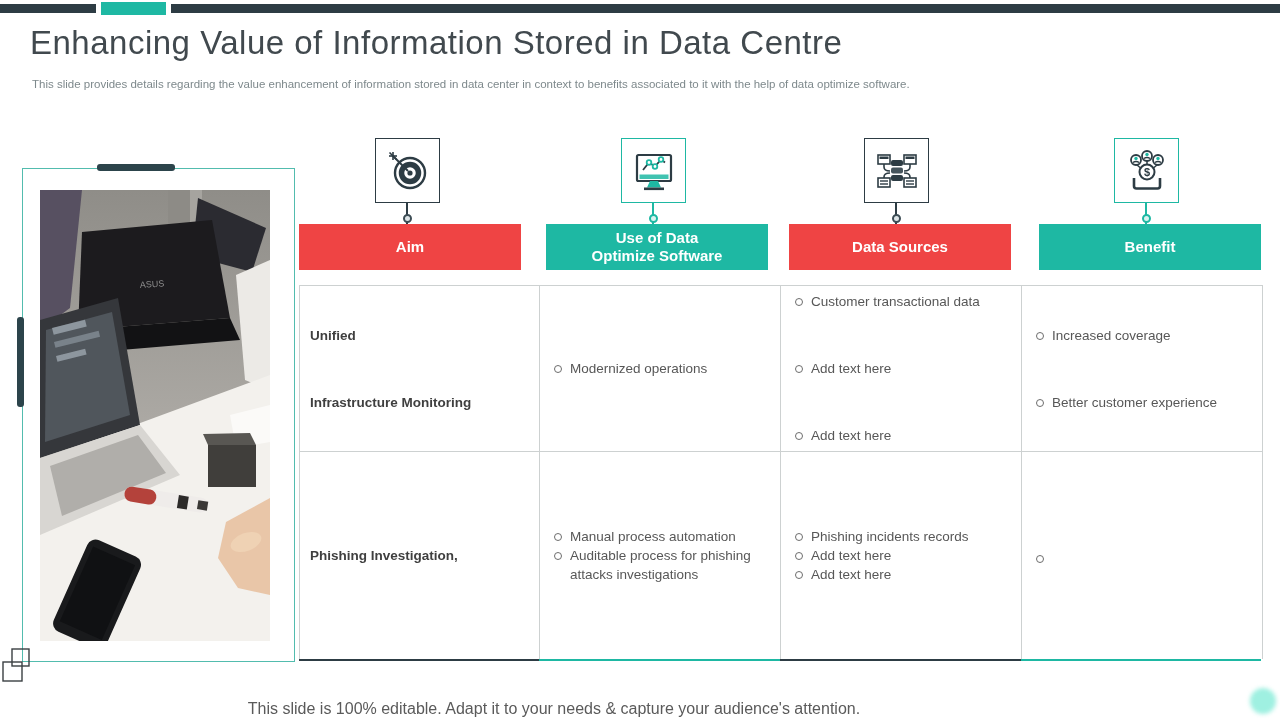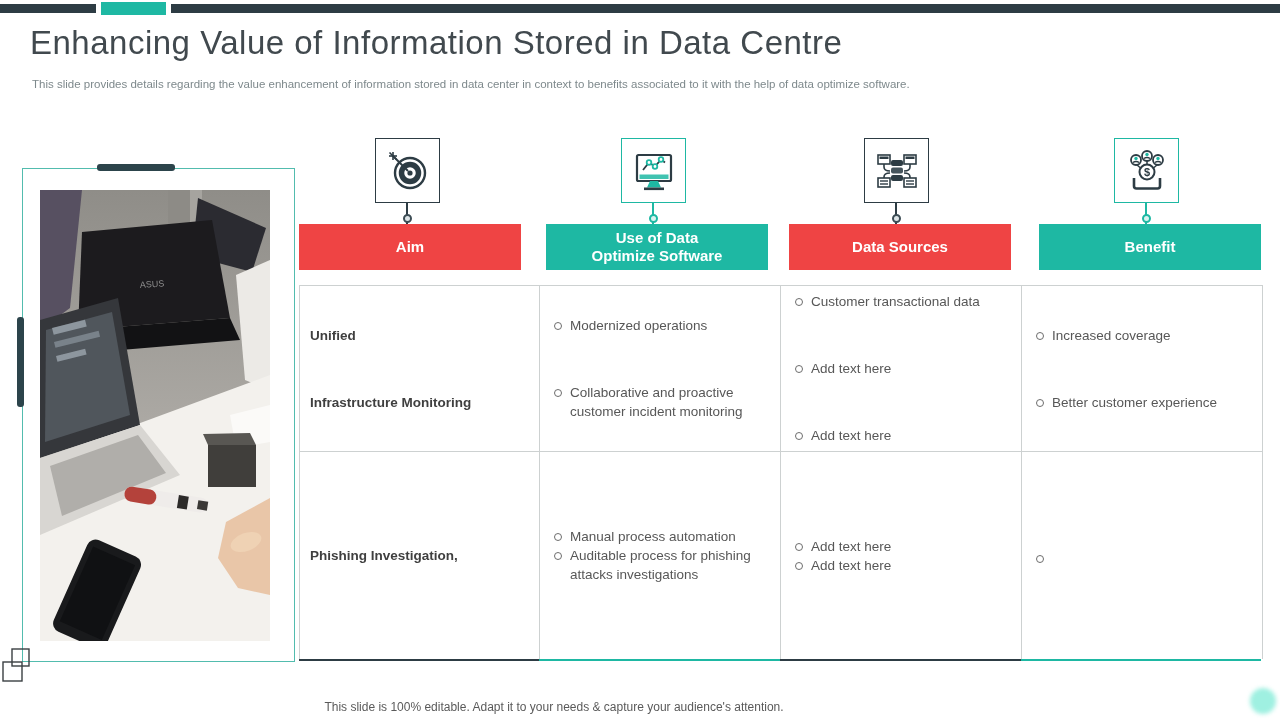--- a/index.html
+++ b/index.html
@@ -69,21 +69,21 @@
   }
   .bullet .btxt{font-size:13.5px;color:#575757;line-height:19px;max-width:192px;}
   .bottom-strip{position:absolute;top:659px;height:2px;}
   .bs1{left:299px;width:240px;background:#2d3c44;}
   .bs2{left:539px;width:241px;background:#1eb8a3;}
   .bs3{left:780px;width:241px;background:#2d3c44;}
   .bs4{left:1021px;width:240px;background:#1eb8a3;}
   
   .footer{
     position:absolute;left:0;top:700px;width:1108px;text-align:center;
-    font-size:12px;color:#5a5a5a;
+    font-size:16px;color:#5a5a5a;
   }
   .teal-dot{
     position:absolute;left:1250px;top:688px;width:26px;height:26px;border-radius:50%;
     background:#9ff0e1;filter:blur(2px);
   }
 </style>
 </head>
 <body>
 
 <div class="topbar-dark-left"></div>
@@ -238,24 +238,20 @@
 
   <div class="cell aim-cell hline">
     <span>Unified</span>
     <span>Infrastructure Monitoring</span>
   </div>
   <div class="cell vline hline">
     <div class="bullet">
         <span class="marker"></span>
         <span class="btxt">Modernized operations</span>
       </div>
-    <div class="bullet">
-        <span class="marker"></span>
-        <span class="btxt">Collaborative and proactive customer incident monitoring</span>
-      </div>
   </div>
   <div class="cell vline hline">
     <div class="bullet">
         <span class="marker"></span>
         <span class="btxt">Customer transactional data</span>
       </div>
     <div class="bullet">
         <span class="marker"></span>
         <span class="btxt">Add text here</span>
       </div>
@@ -282,20 +278,24 @@
     <div class="bullet">
         <span class="marker"></span>
         <span class="btxt">Manual process automation</span>
       </div>
     <div class="bullet">
         <span class="marker"></span>
         <span class="btxt">Auditable process for phishing attacks investigations</span>
       </div>
   </div>
   <div class="cell vline">
+    <div class="bullet">
+        <span class="marker"></span>
+        <span class="btxt">Phishing incidents records</span>
+      </div>
     <div class="bullet">
         <span class="marker"></span>
         <span class="btxt">Add text here</span>
       </div>
     <div class="bullet">
         <span class="marker"></span>
         <span class="btxt">Add text here</span>
       </div>
   </div>
   <div class="cell vline">

